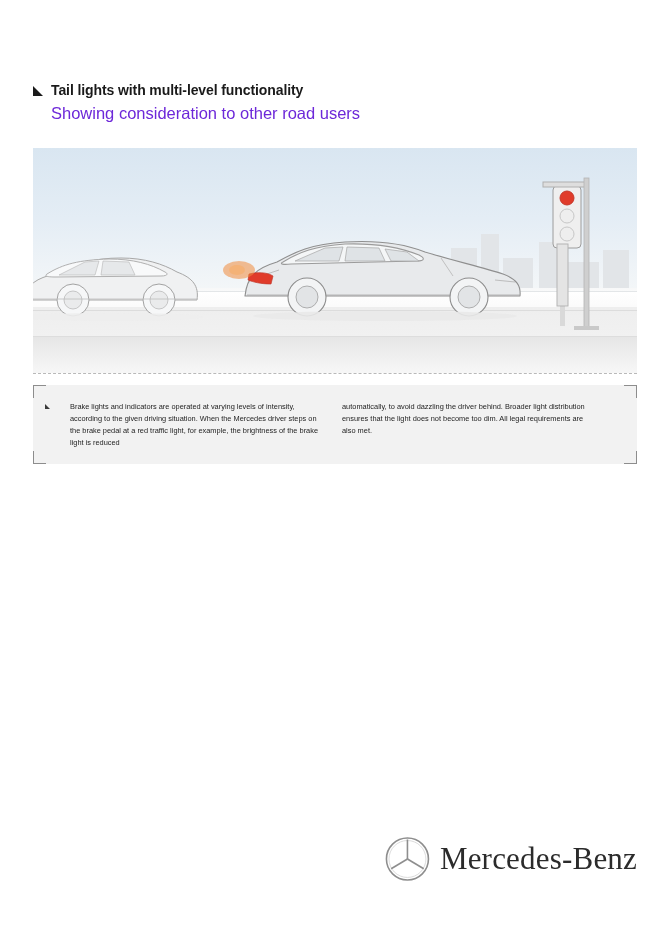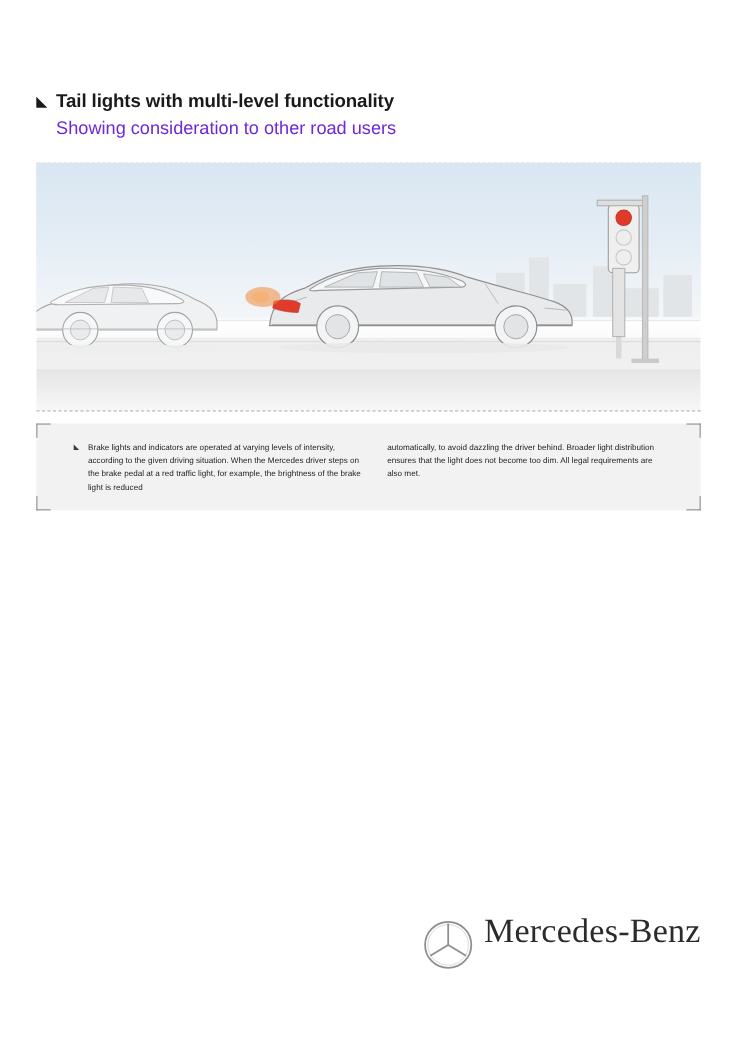--- a/index.html
+++ b/index.html
@@ -32,21 +32,21 @@
     width: 0;
     height: 0;
     border-style: solid;
     border-width: 10px 10px 0 0;
     border-color: #1a1a1a transparent transparent transparent;
     transform: rotate(-90deg);
     flex: 0 0 auto;
     margin-top: 1px;
   }
   .main-title {
-    font-size: 17px;
+    font-size: 14px;
     font-weight: bold;
     letter-spacing: -0.1px;
     color: #1a1a1a;
     line-height: 1.1;
     text-align: center;
   }
   .subtitle {
     margin-top: 6px;
     margin-left: 18px;
     font-size: 16.5px;
@@ -136,25 +136,25 @@
     width: 12px;
     height: 12px;
   }
   .c-tl { left: 0; top: 0; border-left: 1px solid #8d8d8d; border-top: 1px solid #8d8d8d; }
   .c-tr { right: 0; top: 0; border-right: 1px solid #8d8d8d; border-top: 1px solid #8d8d8d; }
   .c-bl { left: 0; bottom: 0; border-left: 1px solid #8d8d8d; border-bottom: 1px solid #8d8d8d; }
   .c-br { right: 0; bottom: 0; border-right: 1px solid #8d8d8d; border-bottom: 1px solid #8d8d8d; }
 
   .caption-inner {
     position: absolute;
-    left: 34px;
+    left: 12px;
     top: 16px;
     right: 18px;
     display: flex;
-    gap: 8px;
+    gap: 20px;
   }
   .caption-marker {
     width: 0;
     height: 0;
     border-style: solid;
     border-width: 5px 5px 0 0;
     border-color: #3a3a3a transparent transparent transparent;
     transform: rotate(-90deg);
     margin-top: 3px;
     flex: 0 0 auto;
@@ -172,20 +172,21 @@
   }
 
   
   .logo-area {
     position: absolute;
     left: 385px;
     top: 828px;
     width: 252px;
     height: 62px;
     display: flex;
+    align-items: center;
     gap: 10px;
   }
   .logo-word {
     font-family: "Liberation Serif", serif;
     font-size: 31px;
     letter-spacing: 0.2px;
     color: #2b2b2b;
     white-space: nowrap;
   }
 </style>

